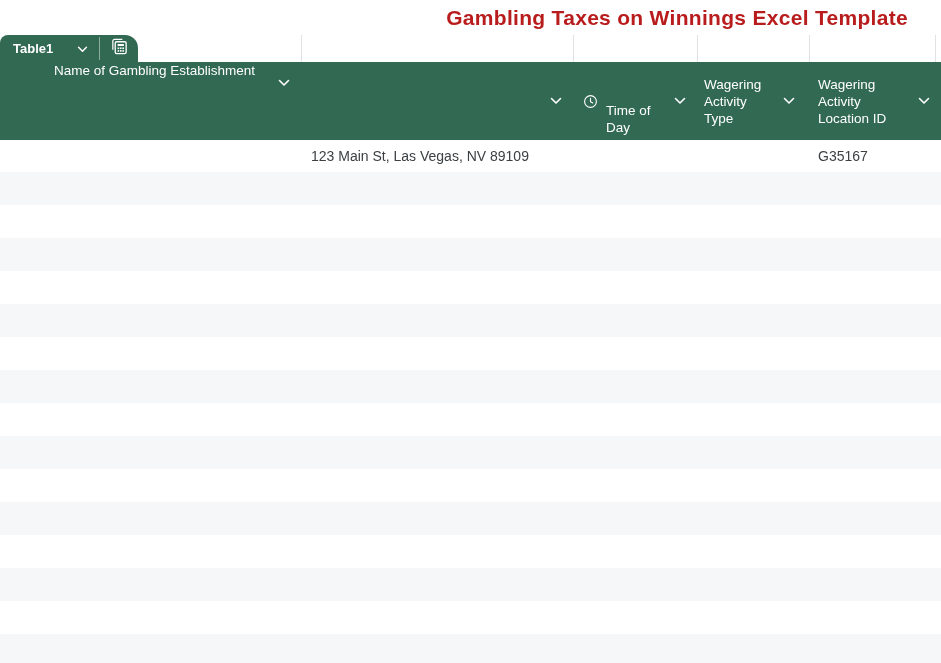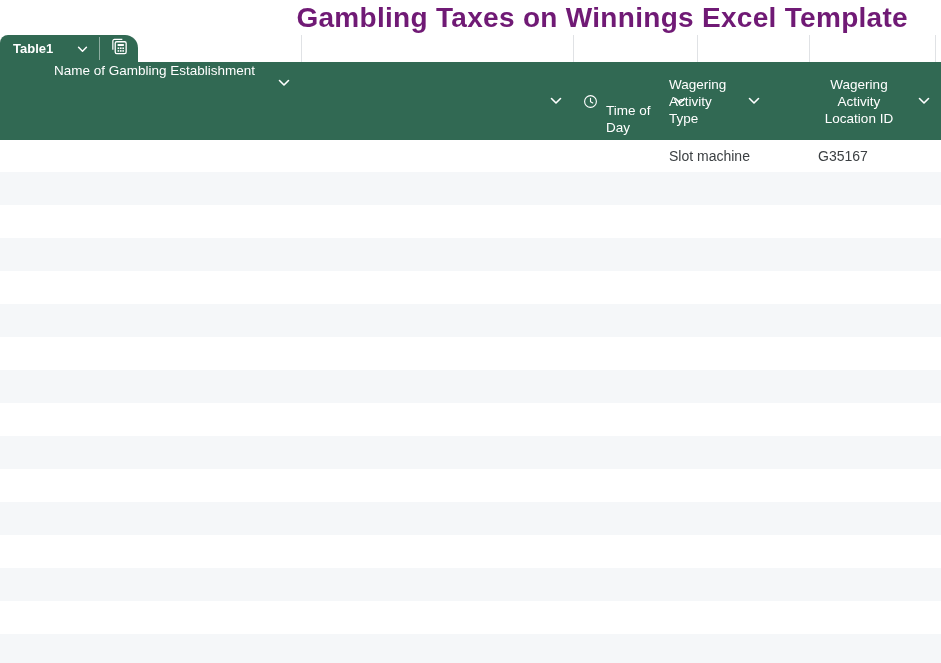--- a/index.html
+++ b/index.html
@@ -5,21 +5,21 @@
   * { margin:0; padding:0; box-sizing:border-box; }
   body { background:#fff; }
   .screen{
     position:relative; width:941px; height:663px; overflow:hidden;
     background:#ffffff; font-family:"Liberation Sans", sans-serif;
   }
   
   .title-row{ position:absolute; top:0; left:0; width:941px; height:35px; background:#fff; }
   .page-title{
     position:absolute; right:33px; top:0; height:35px; display:flex; align-items:center;
-    font-size:28px; font-weight:600; color:#701a75; letter-spacing:.3px; white-space:nowrap;
+    font-size:21px; font-weight:600; color:#b91c1c; letter-spacing:.3px; white-space:nowrap;
   }
   .hline{ position:absolute; left:0; width:941px; height:1px; background:#ebedef; }
   
   .toolbar-row{ position:absolute; top:35px; left:0; width:941px; height:27px; background:#fff; }
   .vline{ position:absolute; top:0; width:1px; height:27px; background:#e0e2e5; }
   .tab-group{
     position:absolute; top:0; left:0; height:27px; display:flex; align-items:stretch;
     background:#316953; border-radius:8px 13px 0 0; overflow:hidden;
   }
   .tab-label-sec{
@@ -32,22 +32,22 @@
   .thead{ position:absolute; top:62px; left:0; width:941px; height:78px; background:#316953; }
   .hcell{
     position:absolute; top:0; height:78px; display:flex; align-items:center;
     color:#fff;
   }
   .hcell .lbl{ font-size:13.5px; line-height:17px; font-weight:500; }
   .hcell .chev{ margin-left:auto; margin-right:11px; display:flex; align-items:center; }
   .c1{ left:0;    width:301px; padding-left:8px;flex-direction:column;  }
   .c2{ left:301px; width:272px; padding-left:10px; }
   .c3{ left:573px; width:124px; padding-left:10px; }
-  .c4{ left:659px; width:112px; padding-left:10px; }
-  .c5{ left:809px; width:132px; padding-left:9px;text-align:center;  }
+  .c4{ left:694px; width:112px; padding-left:10px; }
+  .c5{ left:809px; width:132px; padding-left:9px;  }
   .c2 .lbl{ max-width:165px; }
   .c3 .lbl{ max-width:50px;margin-top:36px; }
   .c4 .lbl{ max-width:62px; }
   .c5 .lbl{ max-width:82px; }
   .type-icon{ display:flex; align-items:center; margin-right:8px; flex:none; }
   
   .data-row{ position:absolute; top:140px; left:0; width:941px; height:32px; background:#fff; }
   .dcell{
     position:absolute; top:0; height:32px; display:flex; align-items:center;
     font-size:14px; color:#3c4043; white-space:nowrap; overflow:hidden;
@@ -151,19 +151,19 @@
       <span class="lbl">Wagering Activity Location ID</span>
       <span class="chev">
         <svg width="12" height="8" viewBox="0 0 12 8">
             <path d="M1.5 1.5 L6 6 L10.5 1.5" fill="none" stroke="#ffffff" stroke-width="1.6" stroke-linecap="round" stroke-linejoin="round"></path>
           </svg>
       </span>
     </div>
   </div>
 
   <div class="data-row">
-    <div class="dcell c4">Slot machine</div>
+    <div class="dcell c2">123 Main St, Las Vegas, NV 89109</div>
     <div class="dcell c5">G35167</div>
   </div>
 
   <div class="stripes"></div>
 
 </div>
 
 </body></html>

